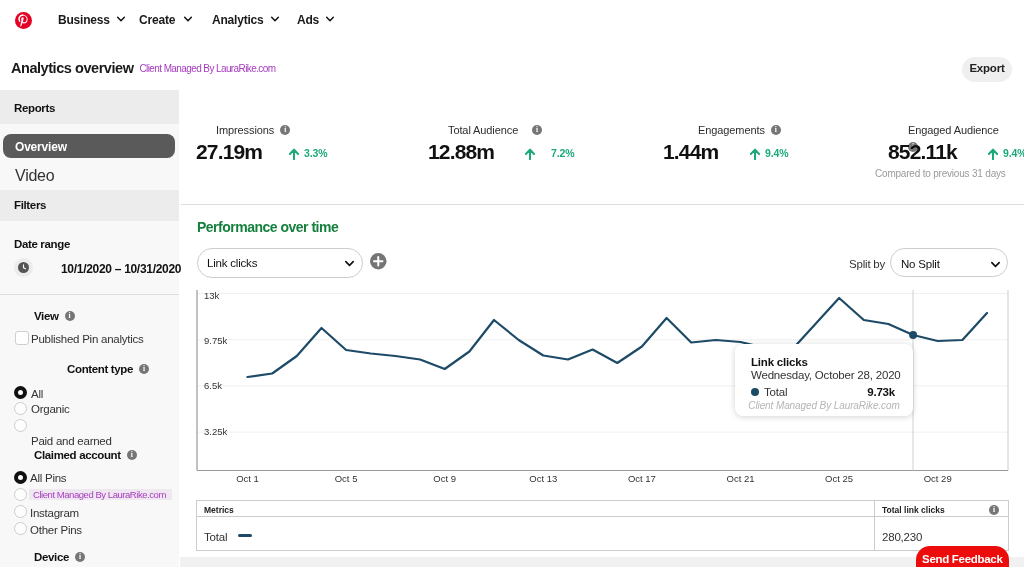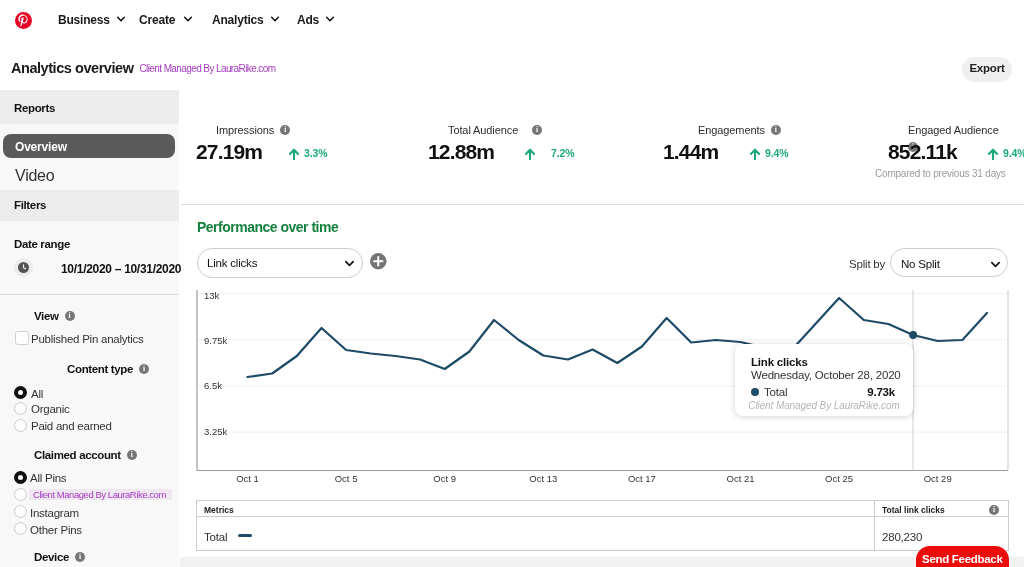--- a/index.html
+++ b/index.html
@@ -84,21 +84,21 @@
 
 <div class="abs flex" style="left:14px;top:363.5px;height:11px;gap:6px;margin-left:33px;">
   <span class="shead">Content type</span>
     <span class="info i10">i</span>
 </div>
 <div class="abs radio sel" style="left:14px;top:386px;"></div>
 <div class="abs sideitem" style="left:31px;top:388.5px;">All</div>
 <div class="abs radio" style="left:14px;top:401.8px;"></div>
 <div class="abs sideitem" style="left:31px;top:404.3px;">Organic</div>
 <div class="abs radio" style="left:14px;top:418.5px;"></div>
-<div class="abs sideitem" style="left:31px;top:421px;">Paid and earned</div>
+<div class="abs sideitem" style="left:31px;top:436px;">Paid and earned</div>
 
 <div class="abs flex" style="left:14px;top:449.5px;height:11px;gap:6px;">
   <span class="shead">Claimed account</span>
     <span class="info i10">i</span>
 </div>
 <div class="abs radio sel" style="left:14px;top:470.5px;"></div>
 <div class="abs sideitem" style="left:30px;top:473px;">All Pins</div>
 <div class="abs radio" style="left:14px;top:488px;"></div>
 <div class="abs" style="left:28.5px;top:488.5px;width:143px;height:11.5px;background:#f0e8f0;"></div>
 <div class="abs" style="left:33px;top:490px;font-size:9.5px;letter-spacing:-0.45px;line-height:1;color:#a73cc0;">Client Managed By LauraRike.com</div>

